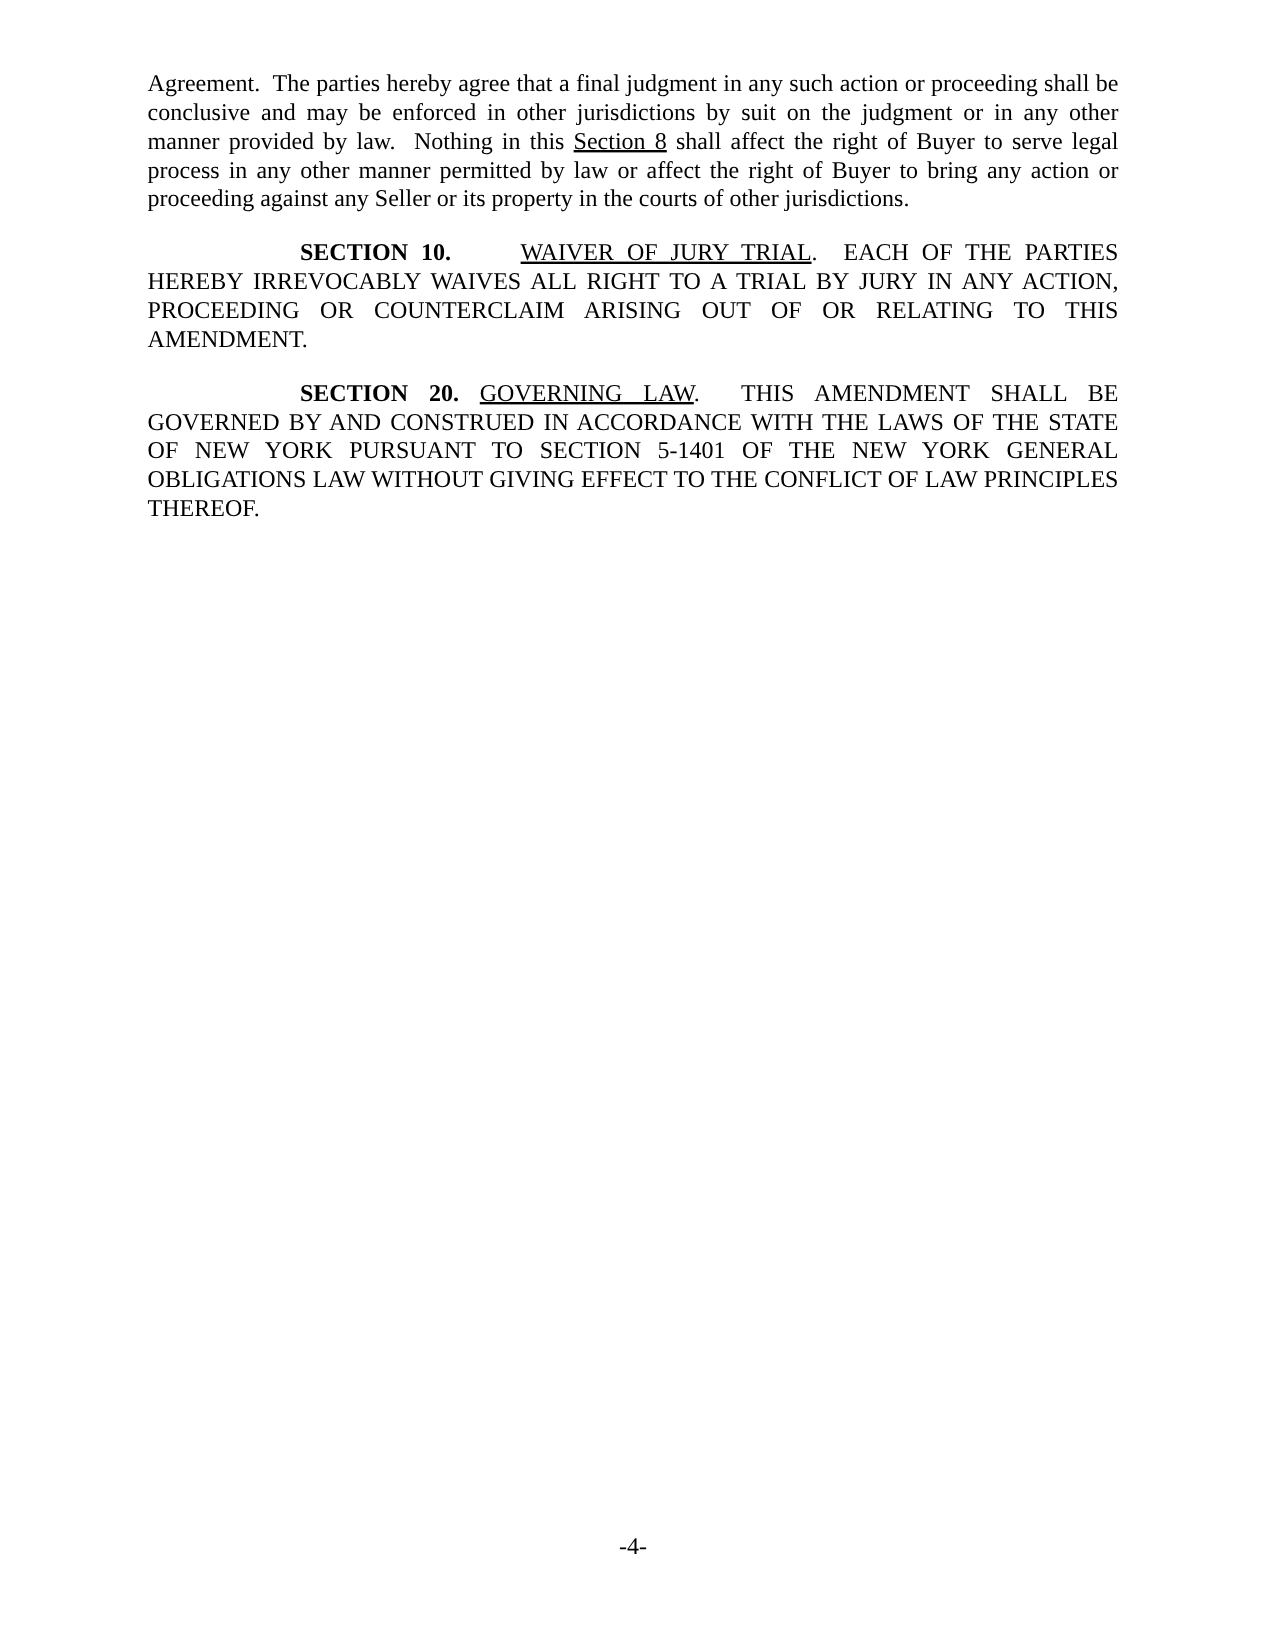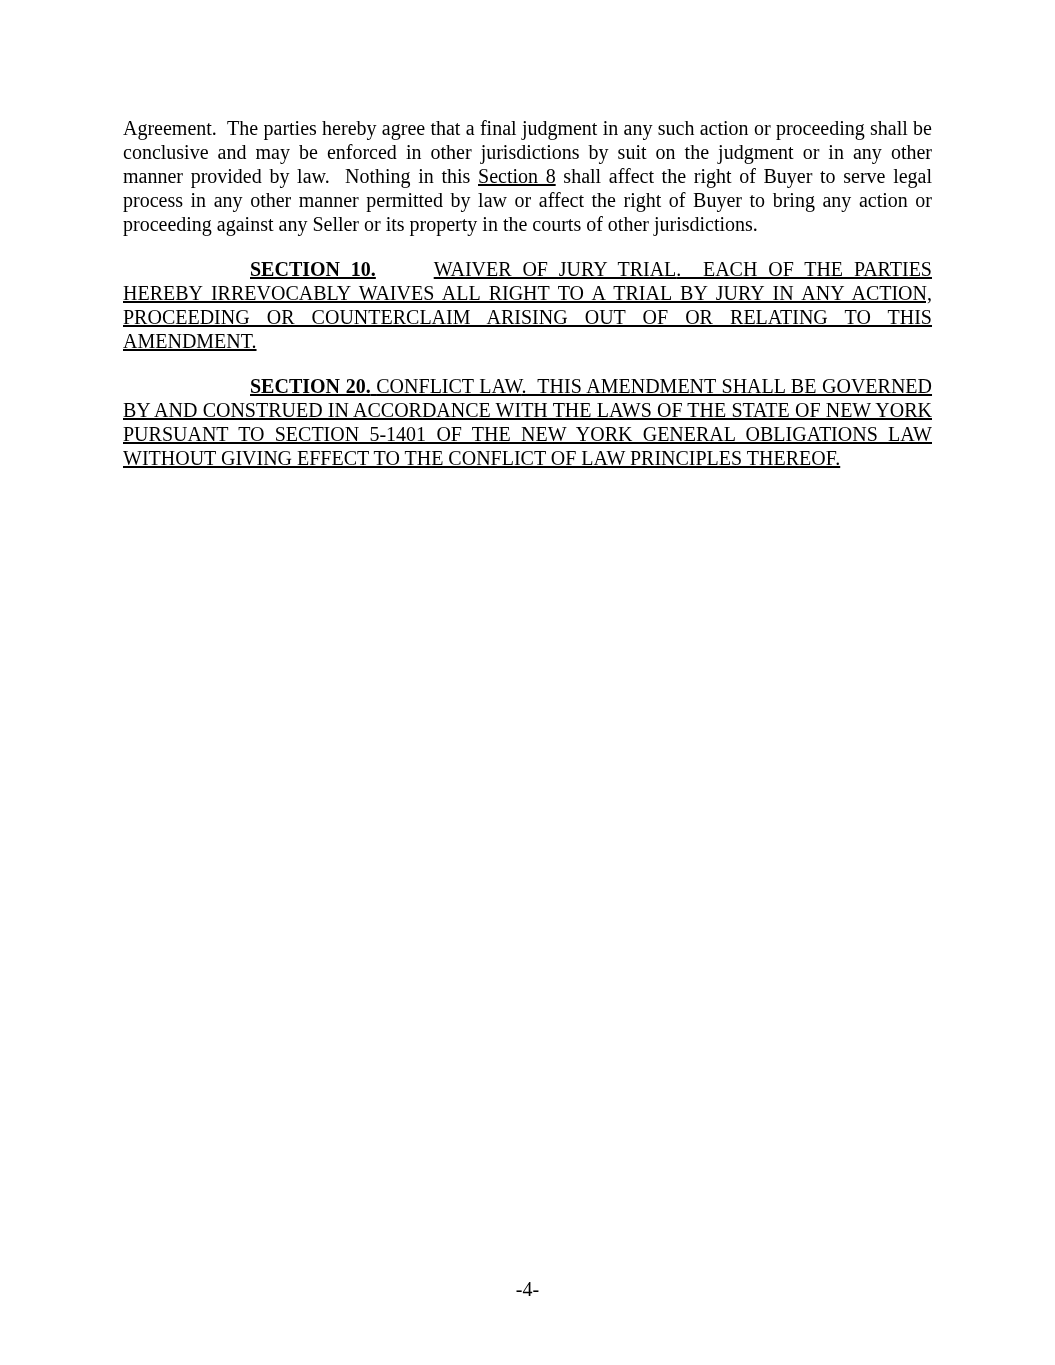--- a/index.html
+++ b/index.html
@@ -13,37 +13,36 @@
     position: relative;
     overflow: hidden;
   }
   .page {
     position: absolute;
     top: 0;
     left: 0;
     width: 1055px;
     height: 1365px;
     box-sizing: border-box;
-    padding: 116px 123px 0 123px;
+    padding: 58px 123px 0 123px;
     font-family: "Liberation Serif", "DejaVu Serif", serif;
     font-size: 20px;
     line-height: 24px;
     color: #000000;
     background: #ffffff;
   }
   p.para {
     margin: 0;
     text-align: justify;
   }
   p.para + p.para {
     margin-top: 21px;
   }
   .indent {
     text-indent: 127px;
-    text-decoration: underline;
   }
   .u {
     text-decoration: underline;
   }
   .hd {
     font-weight: bold;
   }
   .tab {
     display: inline-block;
     width: 58px;
@@ -62,17 +61,17 @@
 </style>
 </head>
 <body>
 
 <div class="page">
 
   <p class="para"><span>Agreement.&nbsp; The parties hereby agree that a final judgment in any such action or proceeding shall be conclusive and may be enforced in other jurisdictions by suit on the judgment or in any other manner provided by law.&nbsp; Nothing in this </span><span class="u">Section 8</span><span> shall affect the right of Buyer to serve legal process in any other manner permitted by law or affect the right of Buyer to bring any action or proceeding against any Seller or its property in the courts of other jurisdictions.</span></p>
 
   <p class="para indent"><span class="hd">SECTION 10.</span><span class="tab"></span><span class="u">WAIVER OF JURY TRIAL</span><span>.&nbsp; EACH OF THE PARTIES HEREBY IRREVOCABLY WAIVES ALL RIGHT TO A TRIAL BY JURY IN ANY ACTION, PROCEEDING OR COUNTERCLAIM ARISING OUT OF OR RELATING TO THIS AMENDMENT.</span></p>
 
-  <p class="para indent"><span class="hd">SECTION 20.</span> <span class="u">CONFLICT LAW</span><span>.&nbsp; THIS AMENDMENT SHALL BE GOVERNED BY AND CONSTRUED IN ACCORDANCE WITH THE LAWS OF THE STATE OF NEW YORK PURSUANT TO SECTION 5-1401 OF THE NEW YORK GENERAL OBLIGATIONS LAW WITHOUT GIVING EFFECT TO THE CONFLICT OF LAW PRINCIPLES THEREOF.</span></p>
+  <p class="para indent"><span class="hd">SECTION 20.</span> <span class="u">GOVERNING LAW</span><span>.&nbsp; THIS AMENDMENT SHALL BE GOVERNED BY AND CONSTRUED IN ACCORDANCE WITH THE LAWS OF THE STATE OF NEW YORK PURSUANT TO SECTION 5-1401 OF THE NEW YORK GENERAL OBLIGATIONS LAW WITHOUT GIVING EFFECT TO THE CONFLICT OF LAW PRINCIPLES THEREOF.</span></p>
 
 </div>
 
 <div class="pageno">-4-</div>
 
 </body></html>

